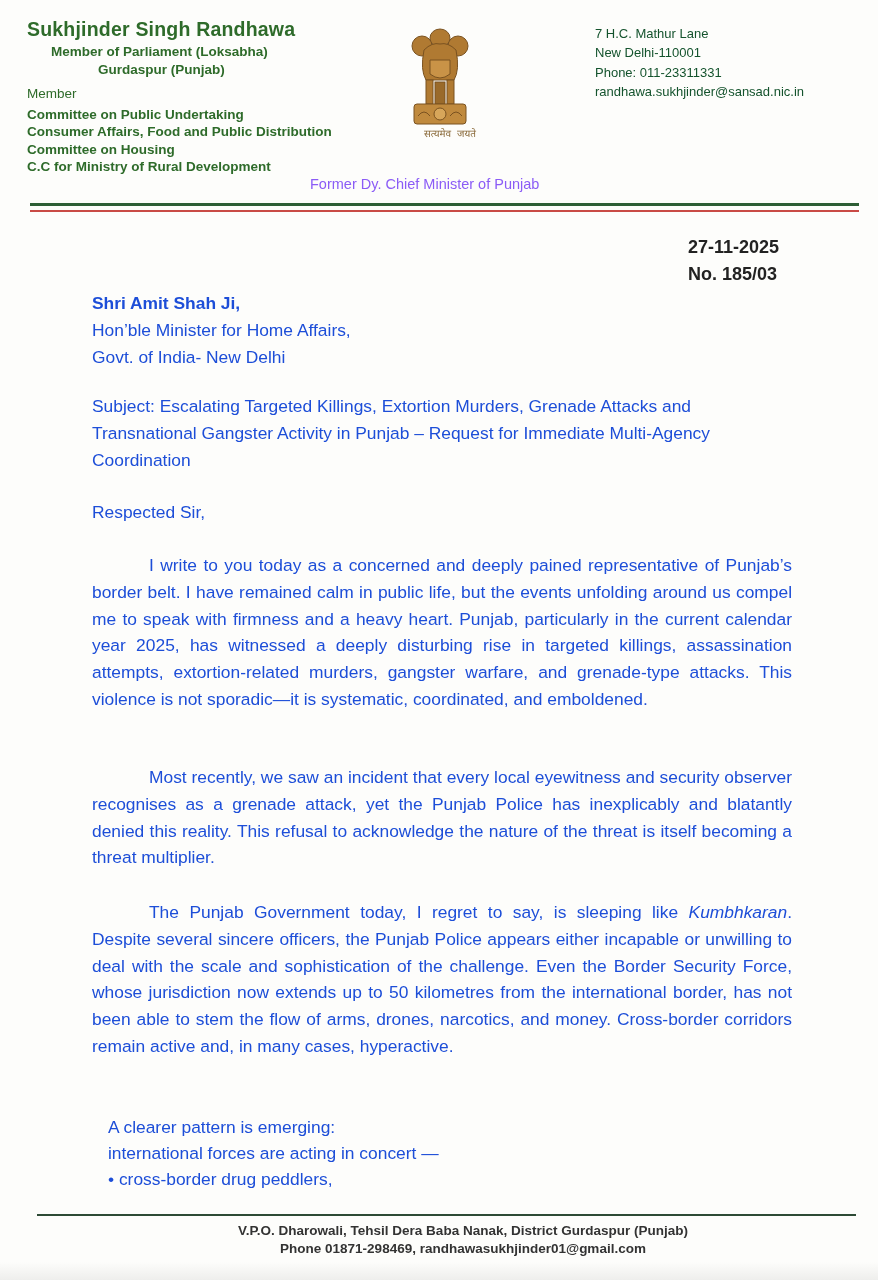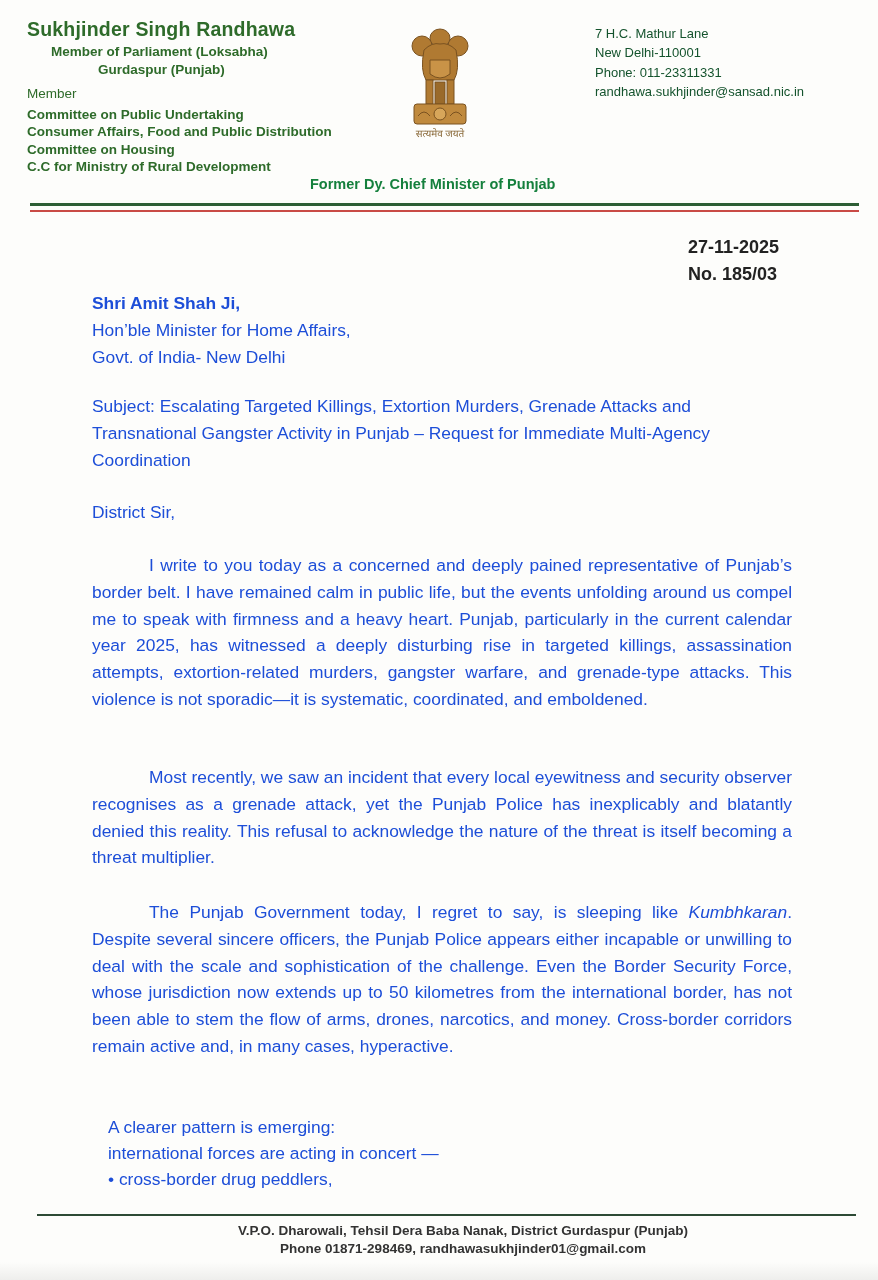--- a/index.html
+++ b/index.html
@@ -13,24 +13,24 @@
   .lh-name {
     position:absolute; left:27px; top:18px;
     font-size:19.5px; font-weight:bold; color:#2e6b2a; letter-spacing:0.2px;
   }
   .lh-sub1 { position:absolute; left:51px; top:44px; font-size:13.5px; font-weight:bold; color:#2e6b2a; }
   .lh-sub2 { position:absolute; left:98px; top:62px; font-size:13.5px; font-weight:bold; color:#2e6b2a; }
   .lh-member { position:absolute; left:27px; top:86px; font-size:13.5px; font-weight:normal; color:#2e6b2a; }
   .lh-committees { position:absolute; left:27px; top:106px; font-size:13.5px; font-weight:bold; color:#2e6b2a; line-height:17.3px; }
   .lh-committees div { white-space:nowrap; }
   .emblem { position:absolute; left:402px; top:20px; width:76px; height:124px; }
-  .emblem-motto { position:absolute; left:404px; top:126px; width:72px; text-align:center; font-size:10px; color:#8a6a3a; font-family:Liberation Serif, serif; }
+  .emblem-motto { position:absolute; left:404px; top:126px; width:72px; text-align:right; font-size:10px; color:#8a6a3a; font-family:Liberation Mono, monospace; }
   .lh-addr { position:absolute; left:595px; top:24px; font-size:13px; font-weight:normal; color:#14532d; line-height:19.3px; }
   .lh-addr div { white-space:nowrap; }
-  .lh-former { position:absolute; left:310px; top:176px; font-size:14.5px; font-weight:bold; color:#15803d; }
+  .lh-former { position:absolute; left:310px; top:176px; font-size:14.5px; font-weight:normal; color:#8b5cf6; }
   .rule-green { position:absolute; left:30px; top:203px; width:829px; height:3px; background:#2d5e35; }
   .rule-red { position:absolute; left:30px; top:210px; width:829px; height:2px; background:#c94a45; }
 
   .body-text { font-family:"Liberation Sans", sans-serif; color:#1d4ed8; font-size:17.4px; }
   .date { position:absolute; left:688px; top:234px; font-size:18px; font-weight:bold; color:#222; line-height:27px; text-align:left; }
   .addressee { position:absolute; left:92px; top:290px; font-size:17.4px; line-height:27px; }
   .addressee .to-name { font-weight:bold; }
   .subject { position:absolute; left:92px; top:393px; width:700px; font-size:17.4px; line-height:27px; }
   .salutation { position:absolute; left:92px; top:502px; font-size:17.4px; }
   .para { position:absolute; left:92px; width:700px; font-size:17.4px; line-height:26.8px; text-align:justify; }
@@ -97,21 +97,21 @@
   <div>No. 185/03</div>
 </div>
 
 <div class="addressee body-text">
   <div class="to-name">Shri Amit Shah Ji,</div>
   <div>Hon’ble Minister for Home Affairs,</div>
   <div>Govt. of India- New Delhi</div>
 </div>
 
 <div class="subject body-text">Subject: Escalating Targeted Killings, Extortion Murders, Grenade Attacks and Transnational Gangster Activity in Punjab – Request for Immediate Multi-Agency Coordination</div>
-<div class="salutation body-text">District Sir,</div>
+<div class="salutation body-text">Respected Sir,</div>
 
 <div class="para p1 body-text"><span class="indent"></span><span>I write to you today as a concerned and deeply pained representative of Punjab’s border belt. I have remained calm in public life, but the events unfolding around us compel me to speak with firmness and a heavy heart. Punjab, particularly in the current calendar year 2025, has witnessed a deeply disturbing rise in targeted killings, assassination attempts, extortion-related murders, gangster warfare, and grenade-type attacks. This violence is not sporadic—it is systematic, coordinated, and emboldened.</span></div>
 <div class="para p2 body-text"><span class="indent"></span><span>Most recently, we saw an incident that every local eyewitness and security observer recognises as a grenade attack, yet the Punjab Police has inexplicably and blatantly denied this reality. This refusal to acknowledge the nature of the threat is itself becoming a threat multiplier.</span></div>
 <div class="para p3 body-text"><span class="indent"></span><span>The Punjab Government today, I regret to say, is sleeping like </span><em>Kumbhkaran</em><span>. Despite several sincere officers, the Punjab Police appears either incapable or unwilling to deal with the scale and sophistication of the challenge. Even the Border Security Force, whose jurisdiction now extends up to 50 kilometres from the international border, has not been able to stem the flow of arms, drones, narcotics, and money. Cross-border corridors remain active and, in many cases, hyperactive.</span></div>
 
 <div class="pattern body-text">
   <div>A clearer pattern is emerging:</div>
   <div>international forces are acting in concert —</div>
   <div>• cross-border drug peddlers,</div>
 </div>

